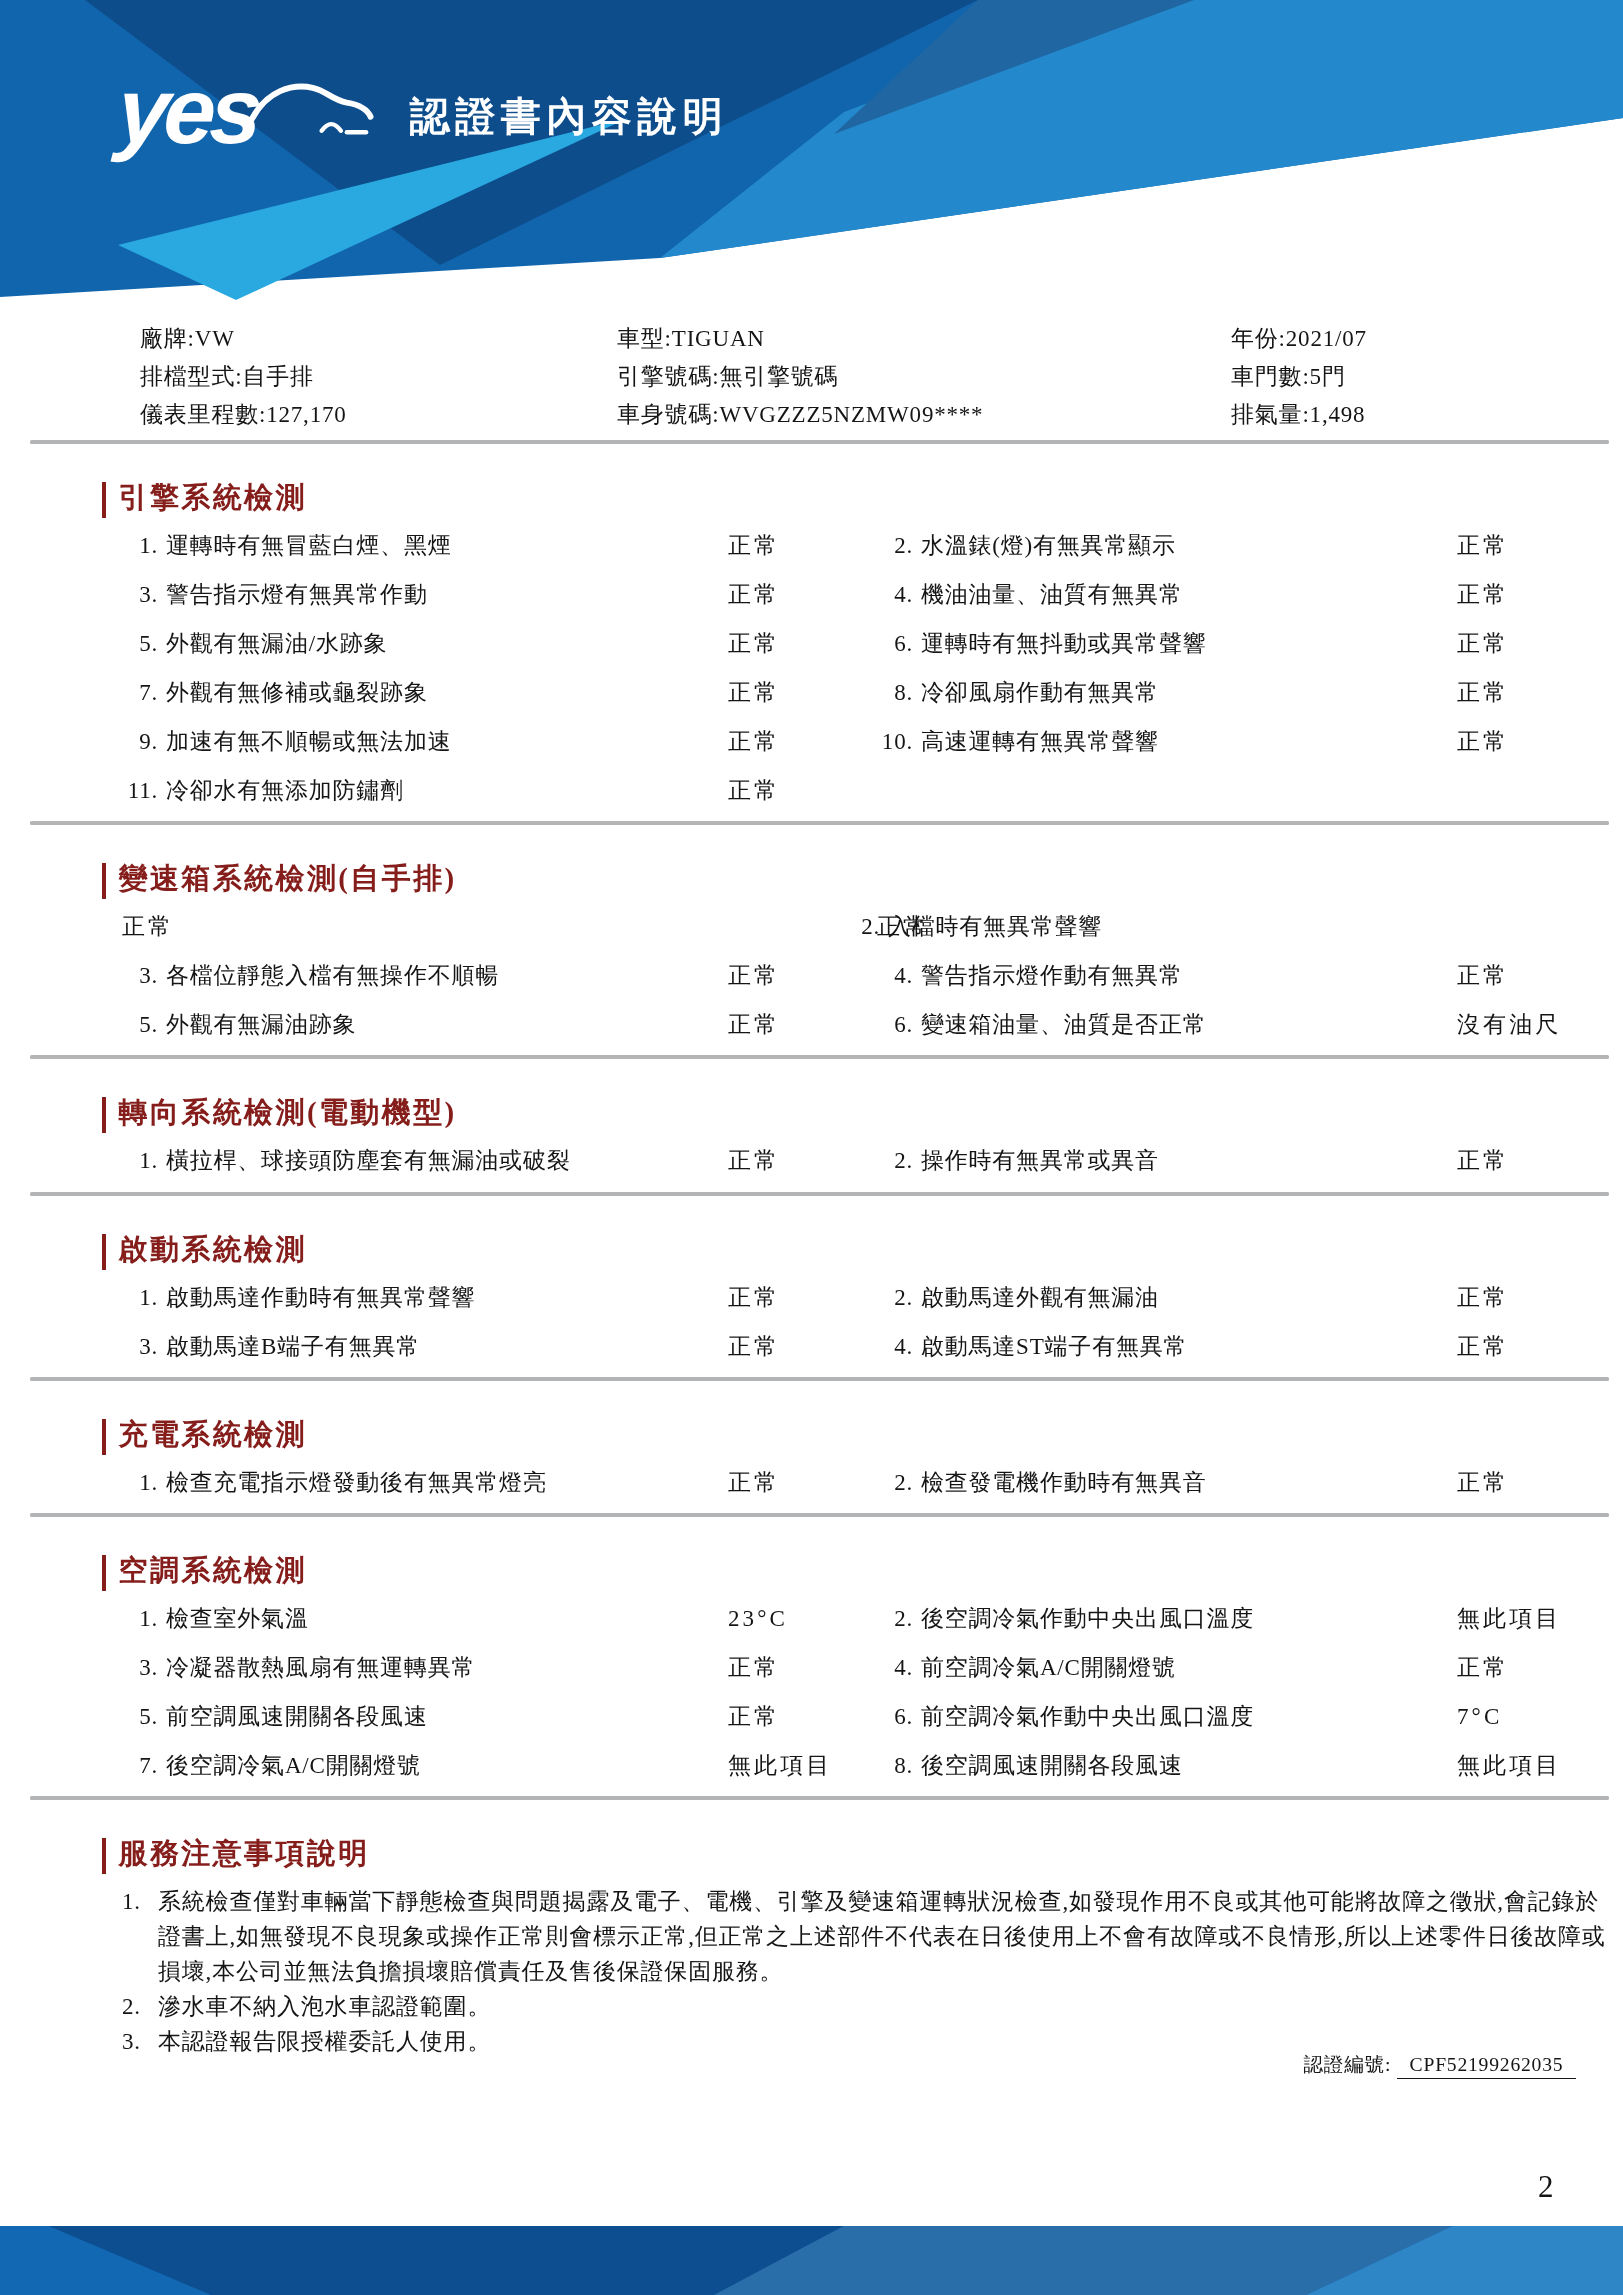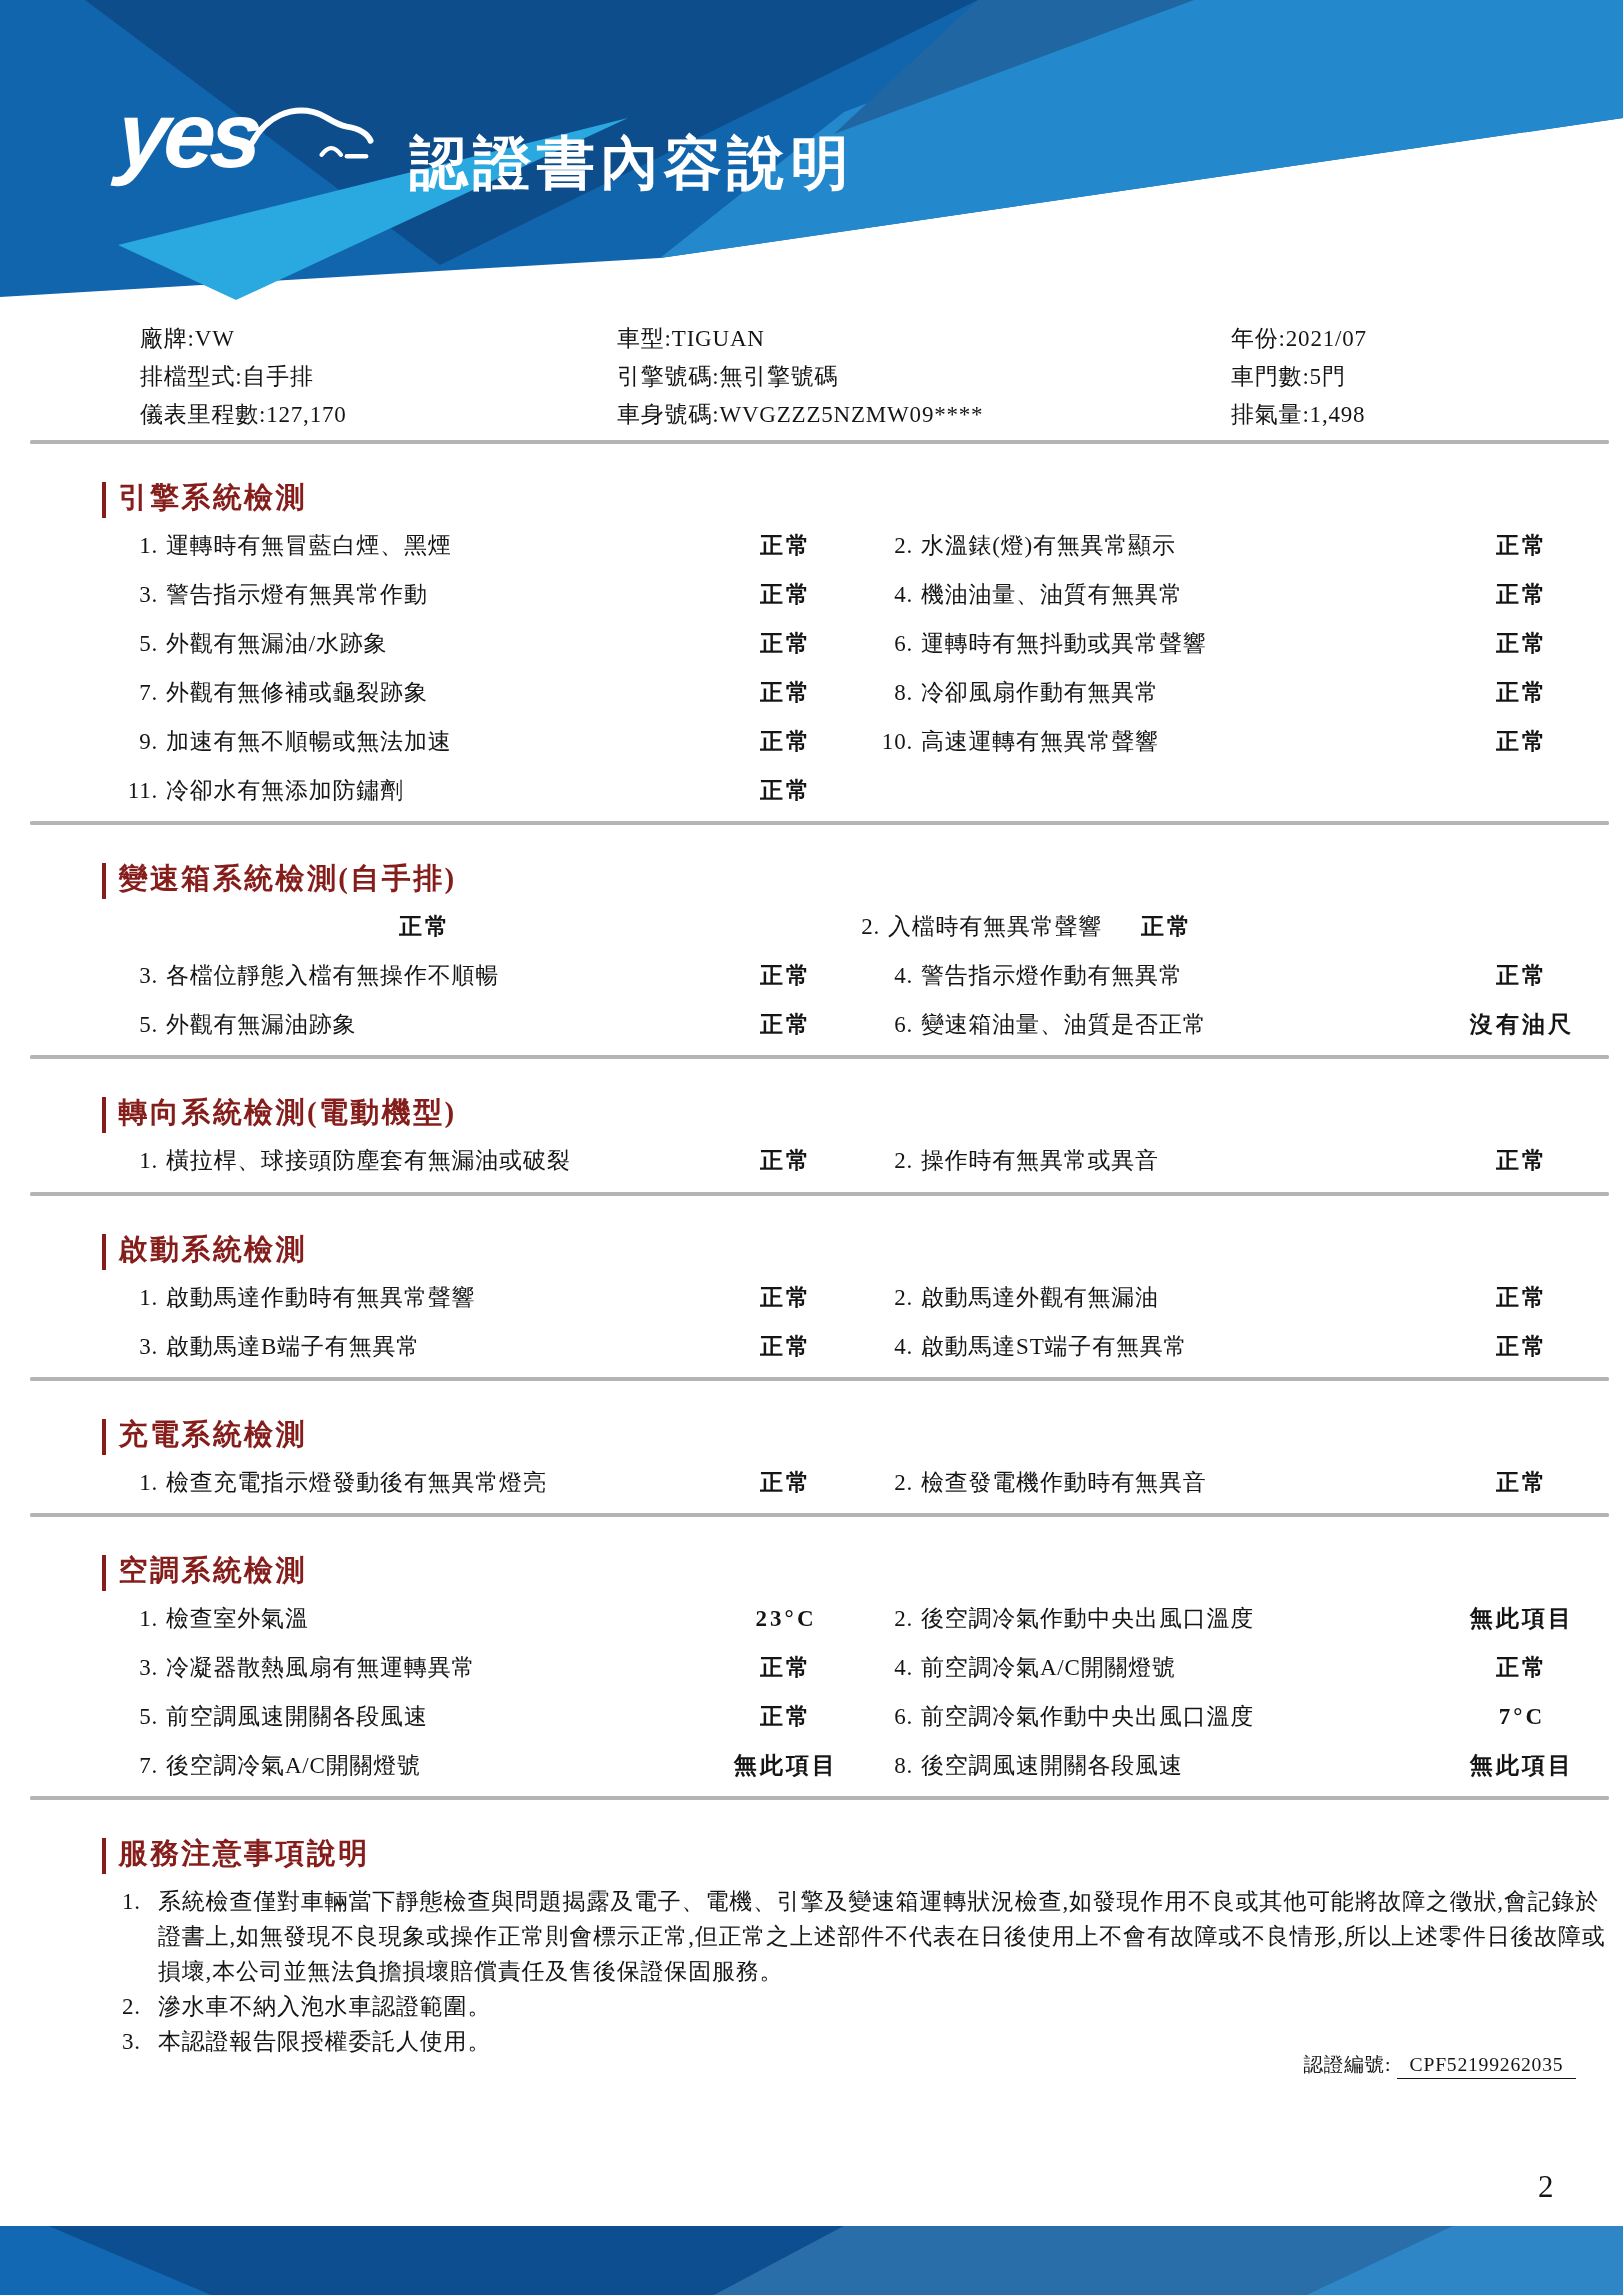--- a/index.html
+++ b/index.html
@@ -17,21 +17,21 @@
   .ly-cyan {background:#2AA9E1;clip-path:polygon(628px 118px,118px 245px,236px 300px);}
   .brand{position:absolute;top:72px;left:118px;display:flex;align-items:center;z-index:5;}
   .logo-wrap{display:flex;align-items:flex-end;position:relative;}
   .logo-text{
     font-family:"Liberation Sans","DejaVu Sans",sans-serif;font-style:italic;font-weight:700;
     font-size:93px;line-height:79px;color:#fff;letter-spacing:-5.5px;transform:skewX(-4deg);
   }
   .car-svg{margin:0 0 1.6px -7.9px;}
   .hdr-title{
     font-family:"Liberation Sans","DejaVu Sans",sans-serif;font-weight:700;color:#fff;
-    font-size:58px;letter-spacing:5.5px;margin-left:35px;transform:translateY(4.7px);margin-top:48px;
+    font-size:40px;letter-spacing:5.5px;margin-left:35px;transform:translateY(4.7px);
   }
   
   .content{position:absolute;top:314px;left:8px;width:1623px;}
   .info-grid{
     margin:6.3px 0 5.5px 132px;display:grid;grid-template-columns:477px 614px auto;
     font-size:23px;letter-spacing:0.8px;
   }
   .info-cell{height:38px;line-height:38px;white-space:nowrap;}
   .divider{height:3.9px;background:#b3b4b6;margin:0 22px;border-radius:1.6px;}
   .sec-title{display:flex;align-items:flex-end;margin:28px 0 0 94px;height:46px;}
@@ -40,21 +40,21 @@
     margin:0;font-size:29px;font-weight:700;color:#851D1B;letter-spacing:2.4px;
     font-family:"Liberation Serif","DejaVu Serif",serif;
   }
   .rows{margin:3.1px 45px 6.3px 114px;}
   .check-row{
     display:grid;grid-template-columns:606px 116px 33px 580px 130px;
     height:49px;align-items:center;font-size:23px;
   }
   .item-text{white-space:nowrap;letter-spacing:0.8px;}
   .item-no{display:inline-block;width:36px;text-align:right;margin-right:7.9px;}
-  .result{text-align:center;letter-spacing:3.1px;white-space:nowrap;font-weight:bold;}
+  .result{text-align:left;letter-spacing:3.1px;white-space:nowrap;}
   
   .notes-sec{position:relative;}
   .notes-list{margin:9.4px 13.4px 0 114px;font-size:23px;}
   .note-item{display:flex;line-height:35px;letter-spacing:0.8px;}
   .note-no{flex:none;width:36px;}
   .note-text{flex:1;}
   .cert{position:absolute;right:55px;top:223px;font-size:19.6px;white-space:nowrap;letter-spacing:0.8px;}
   .cert-num{border-bottom:1.6px solid #151515;padding:0 12.6px 2.4px 12.6px;}
   
   .page-num{position:absolute;top:2169px;left:1538px;font-size:31px;color:#151515;}

